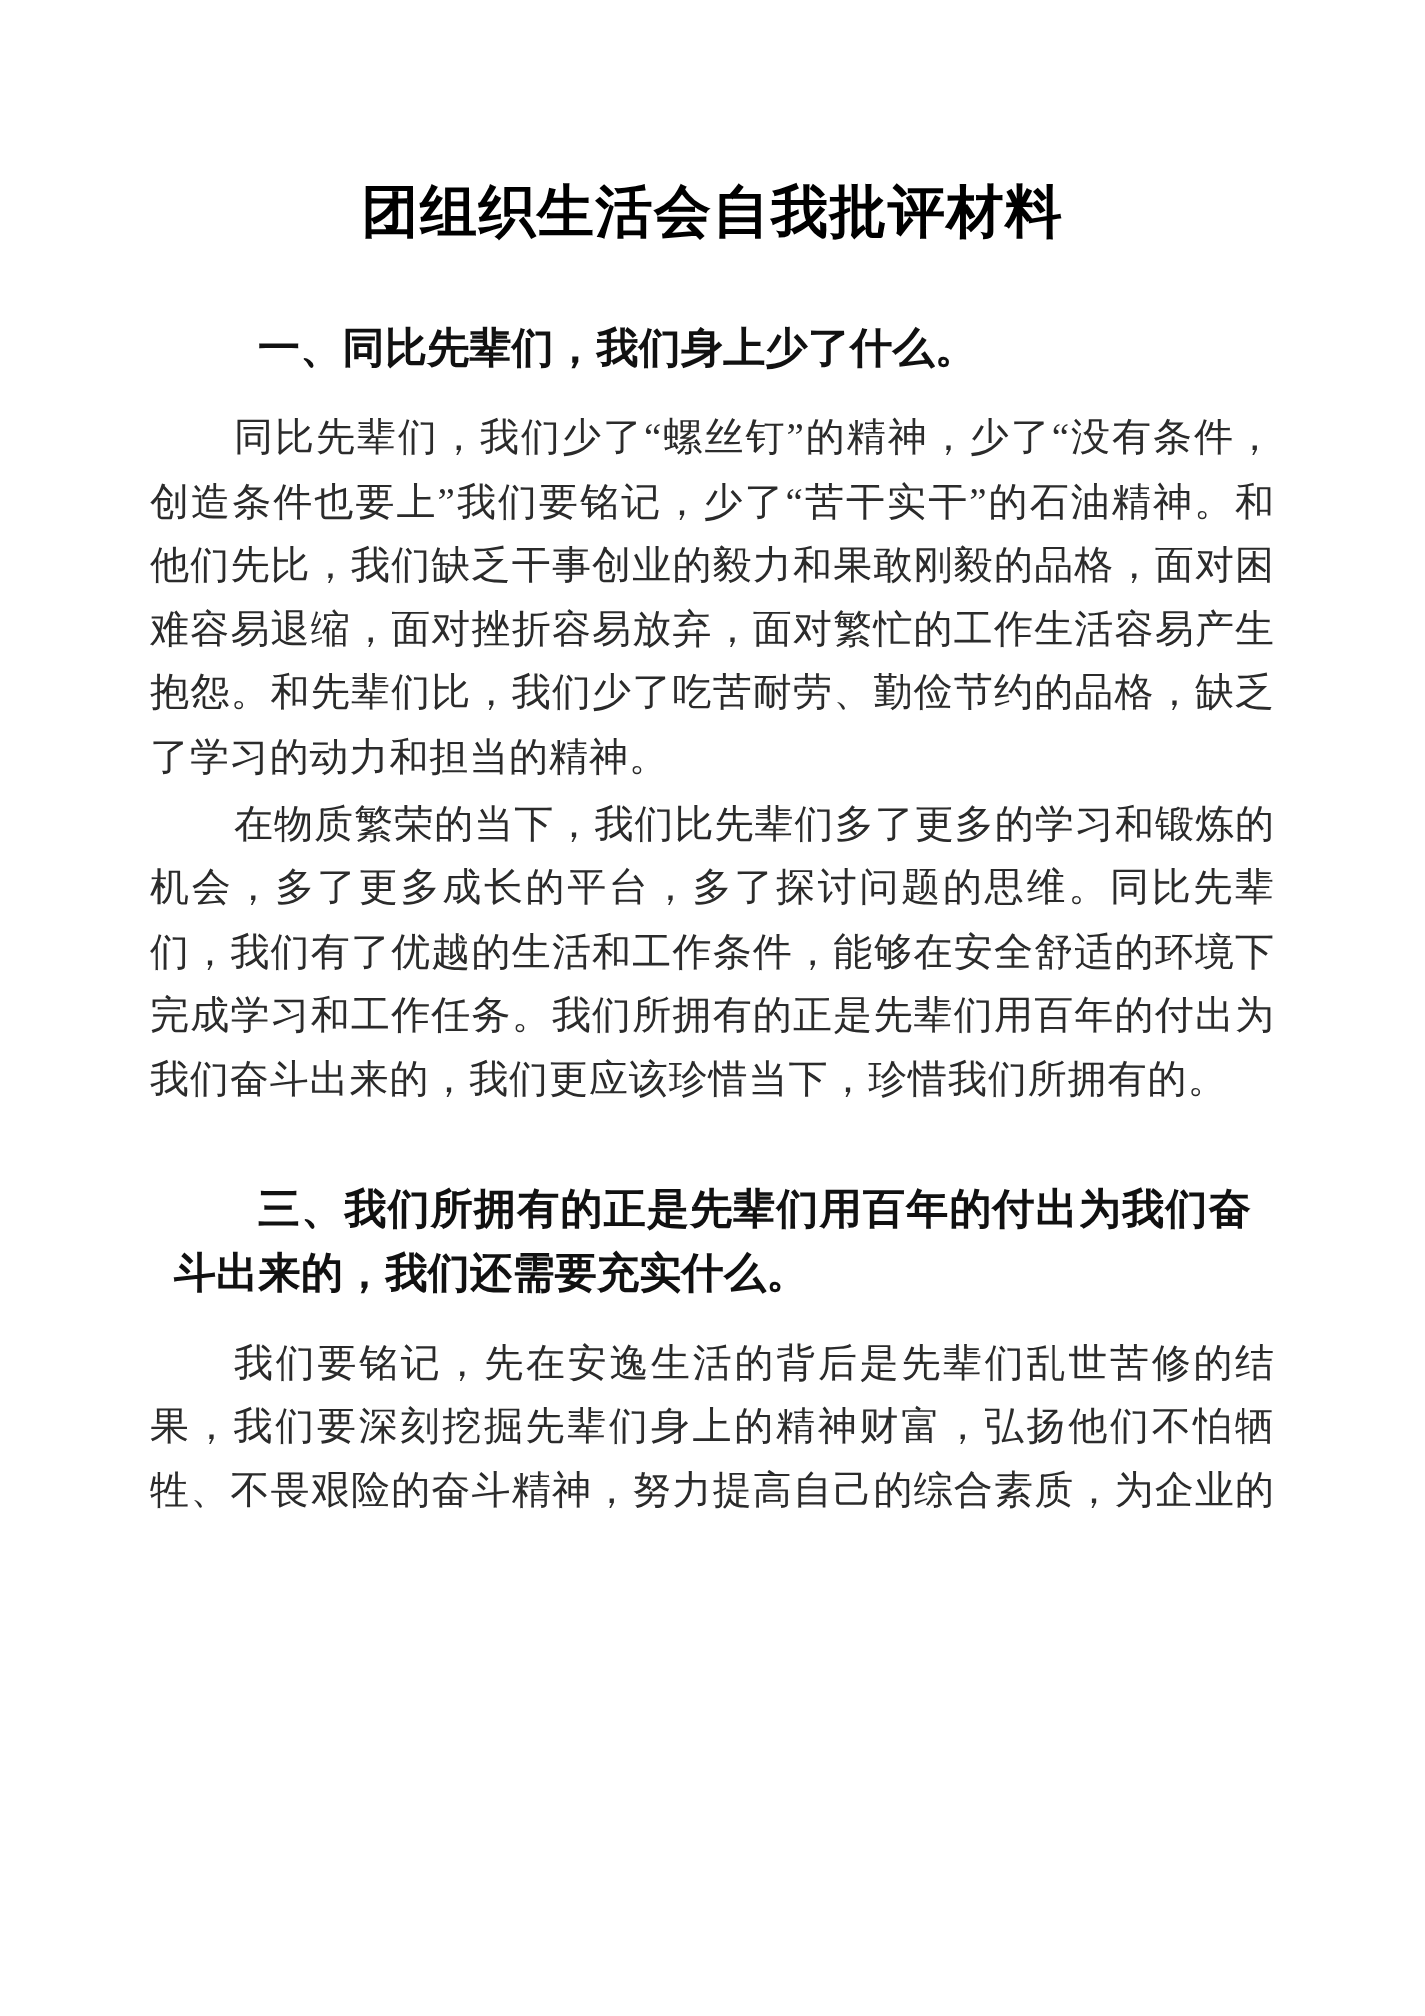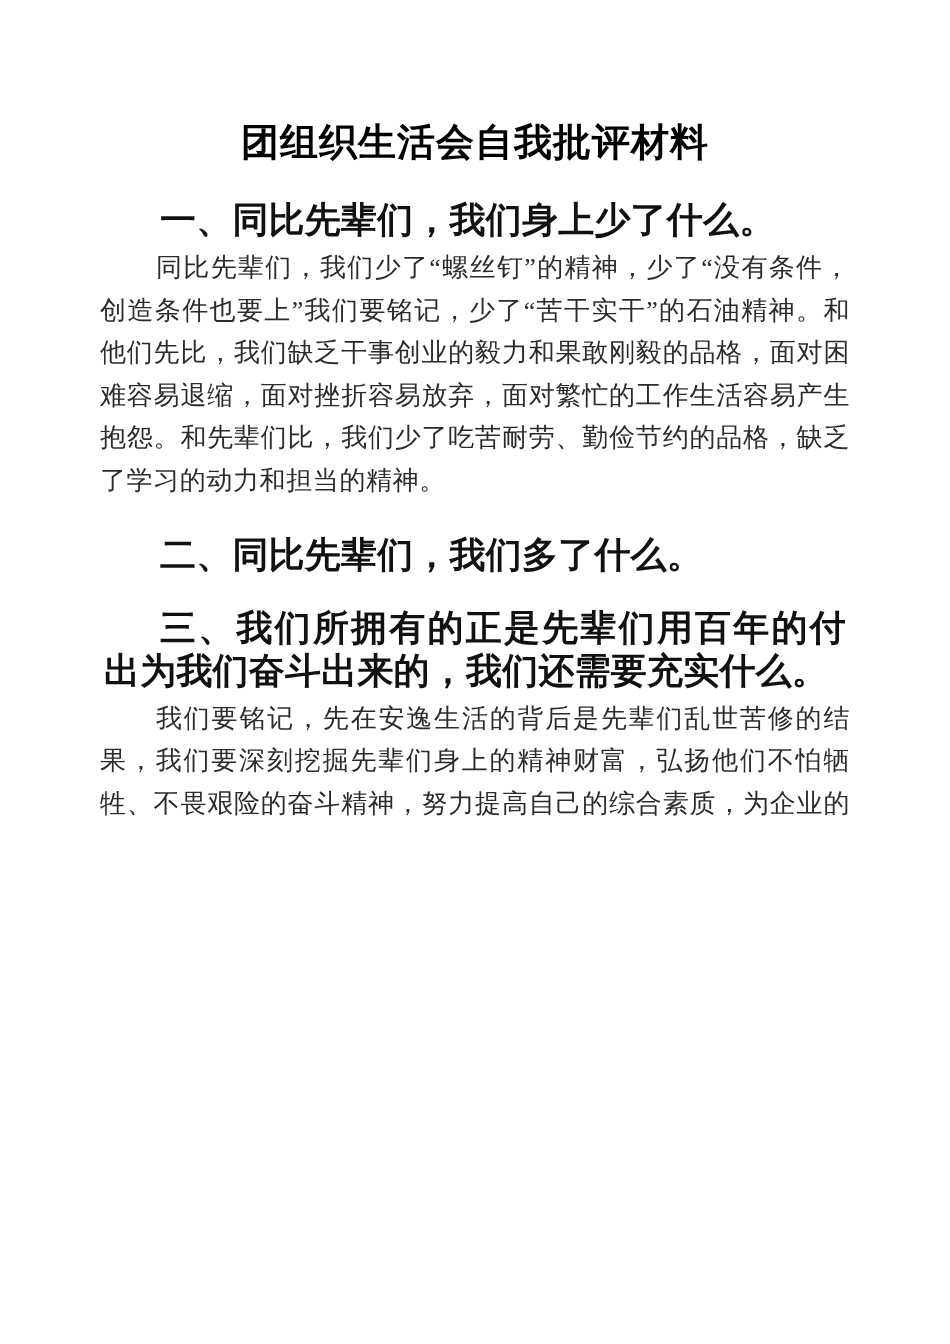--- a/index.html
+++ b/index.html
@@ -35,25 +35,25 @@
     line-height: 52px;
     letter-spacing: 1px;
     color: #000000;
   }
 
   .section {
     margin: 0;
   }
 
   .section-heading {
-    margin: 4px;
+    margin: 16px;
     padding-top: 26px;
     font-family: "Liberation Sans", "DejaVu Sans", sans-serif;
     font-weight: 700;
-    font-size: 36px;
+    font-size: 28px;
     line-height: 43px;
     letter-spacing: 0.2px;
     color: #111111;
     text-indent: 56px;
     text-align: justify;
     text-justify: inter-character;
   }
 
   .section-body {
     margin: 0;
@@ -81,21 +81,21 @@
 <div class="page">
 
   <h1 class="doc-title">团组织生活会自我批评材料</h1>
 
   <div class="section">
     <p class="section-heading">一、同比先辈们，我们身上少了什么。</p>
     <p class="section-body">同比先辈们，我们少了“螺丝钉”的精神，少了“没有条件，创造条件也要上”我们要铭记，少了“苦干实干”的石油精神。和他们先比，我们缺乏干事创业的毅力和果敢刚毅的品格，面对困难容易退缩，面对挫折容易放弃，面对繁忙的工作生活容易产生抱怨。和先辈们比，我们少了吃苦耐劳、勤俭节约的品格，缺乏了学习的动力和担当的精神。</p>
   </div>
 
   <div class="section">
-    <p class="section-heading">二、同比先辈们，我们多了什么。</p>
+    <p class="section-body">在物质繁荣的当下，我们比先辈们多了更多的学习和锻炼的机会，多了更多成长的平台，多了探讨问题的思维。同比先辈们，我们有了优越的生活和工作条件，能够在安全舒适的环境下完成学习和工作任务。我们所拥有的正是先辈们用百年的付出为我们奋斗出来的，我们更应该珍惜当下，珍惜我们所拥有的。</p>
   </div>
 
   <div class="section">
     <p class="section-heading">三、我们所拥有的正是先辈们用百年的付出为我们奋斗出来的，我们还需要充实什么。</p>
     <p class="section-body clipped">我们要铭记，先在安逸生活的背后是先辈们乱世苦修的结果，我们要深刻挖掘先辈们身上的精神财富，弘扬他们不怕牺牲、不畏艰险的奋斗精神，努力提高自己的综合素质，为企业的发展贡献自己的力量。展现出团员青年的风采，实现价值体现和公司进步的双赢与共赢。我们还需要增强创新意识，要立足岗</p>
   </div>
 
 </div>
 
 </body></html>

